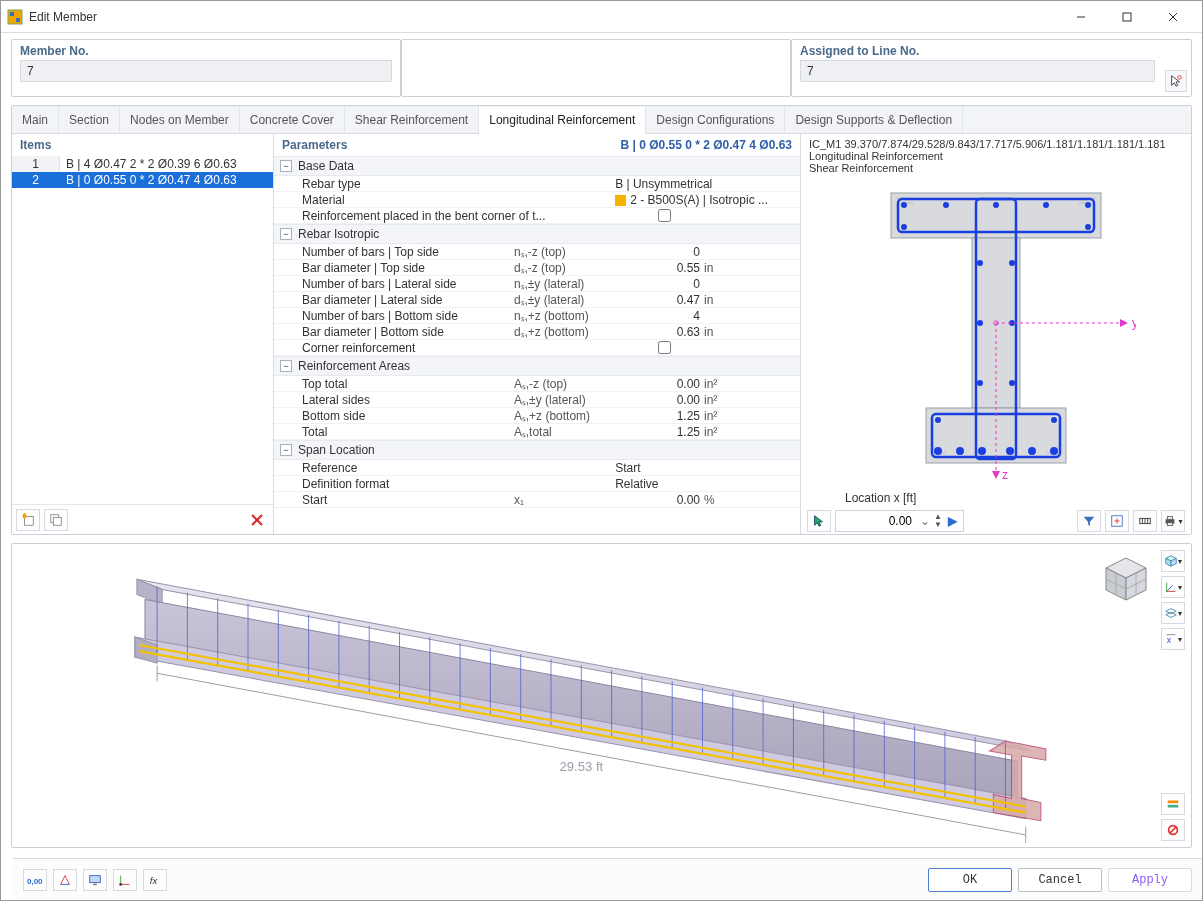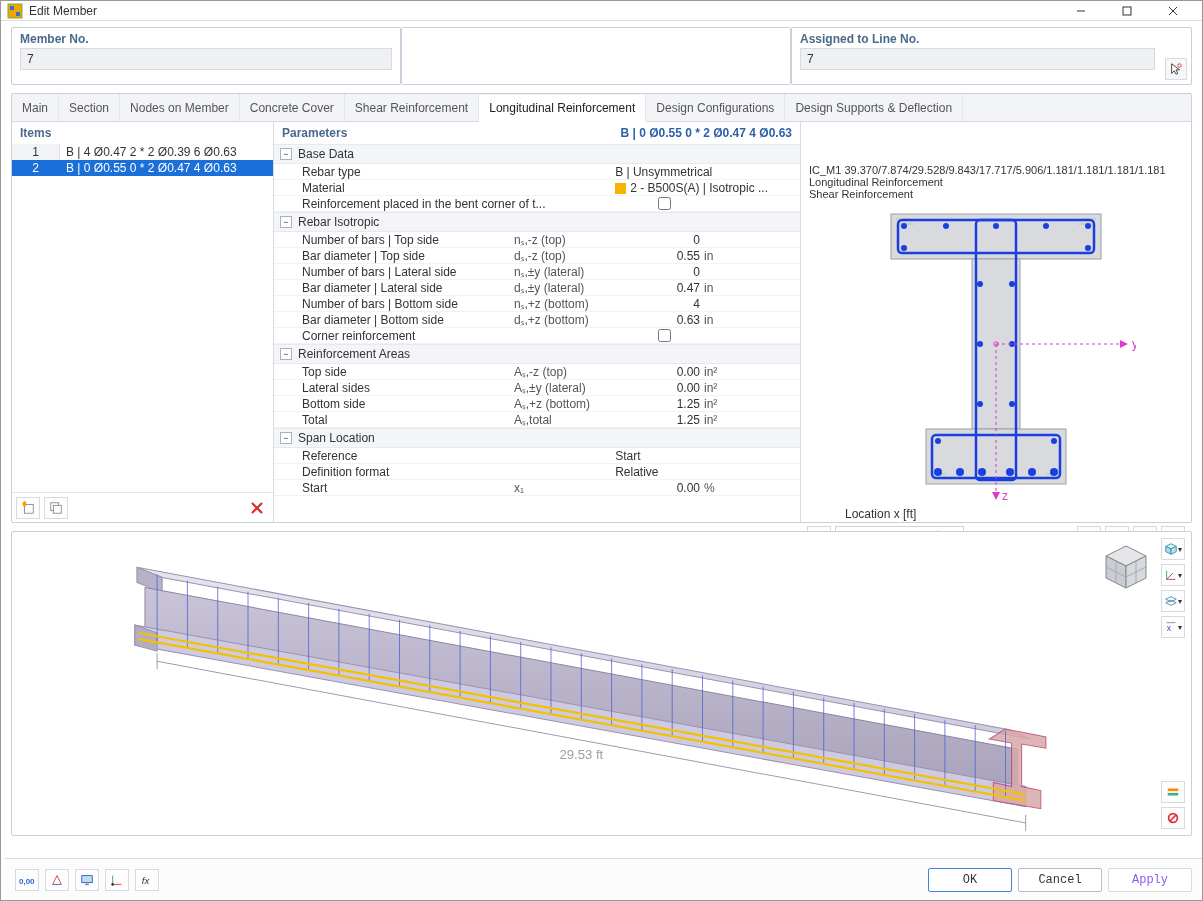--- a/index.html
+++ b/index.html
@@ -10,21 +10,21 @@
     color: #333;
     background: #fff;
     width: 1203px;
     height: 901px;
     overflow: hidden;
     position: relative;
     border: 1px solid #999;
   }
   
   .titlebar {
-    height: 20px;
+    height: 32px;
     display: flex;
     align-items: center;
     padding: 0 6px;
     border-bottom: 1px solid #ddd;
   }
   .titlebar .app-icon {
     width: 16px; height:16px; margin-right:6px;
     display:inline-block;
   }
   .titlebar .title { flex:1; font-size:12px; }
@@ -171,21 +171,21 @@
   }
   .view3d-tools-bottom {
     position:absolute; right:6px; bottom:6px; display:flex; flex-direction:column; gap:4px;
   }
   .nav-cube {
     position:absolute; right:40px; top:10px; width:50px; height:50px;
   }
 
   
   .bottombar {
-    position:absolute; left:4px; right:0; bottom:0; height:42px;
+    position:absolute; left:12px; right:0; bottom:0; height:42px;
     border-top:1px solid #d7dbe0; background:#fcfcfd;
     display:flex; align-items:center; padding:0 10px; gap:6px;
   }
   .bottombar .spacer { flex:1; }
   .dlg-btn {
     width:84px; height:24px; border:1px solid #b8bfca; background:#fff;
     display:flex; align-items:center; justify-content:center; font-size:12px;
     border-radius:2px;
     font-family:Liberation Mono, monospace;
   }
@@ -364,21 +364,21 @@
           <div class="prow">
               <div class="label" style="width:350px">Corner reinforcement</div>
               <div class="check"><input type="checkbox" style=""></div>
             </div>
 
           <div class="pgroup-head">
               <span class="collapse">−</span>
               <span>Reinforcement Areas</span>
             </div>
           <div class="prow">
-              <div class="label">Top side</div>
+              <div class="label">Top total</div>
               <div class="sym">Aₛ,-z (top)</div>
               <div class="val">0.00</div>
               <div class="unit">in²</div>
             </div>
           <div class="prow">
               <div class="label">Lateral sides</div>
               <div class="sym">Aₛ,±y (lateral)</div>
               <div class="val">0.00</div>
               <div class="unit">in²</div>
             </div>
@@ -414,21 +414,21 @@
               <div class="sym">x₁</div>
               <div class="val">0.00</div>
               <div class="unit">%</div>
             </div>
 
         </div>
       </div>
 
       <div class="preview-panel">
         <div class="preview-top-text">
-          <div style="white-space:nowrap;margin-top:38px;">IC_M1 39.370/7.874/29.528/9.843/17.717/5.906/1.181/1.181/1.181/1.181</div>
+          <div style="white-space:nowrap;">IC_M1 39.370/7.874/29.528/9.843/17.717/5.906/1.181/1.181/1.181/1.181</div>
           <div>Longitudinal Reinforcement</div>
           <div>Shear Reinforcement</div>
         </div>
         <div class="xsect">
           <svg width="280" height="300" viewBox="0 0 280 300">
 
             <g fill="#d8dadd" stroke="#9aa0a8">
 
               <rect x="35" y="10" width="210" height="45"></rect>
 

